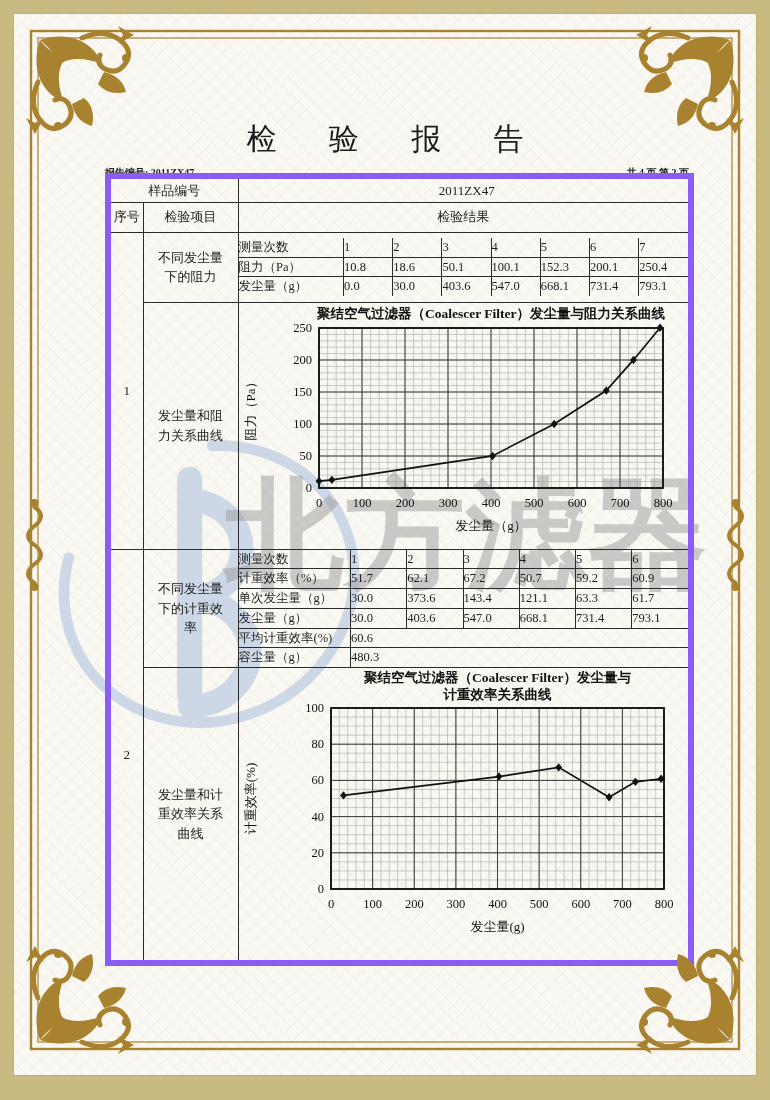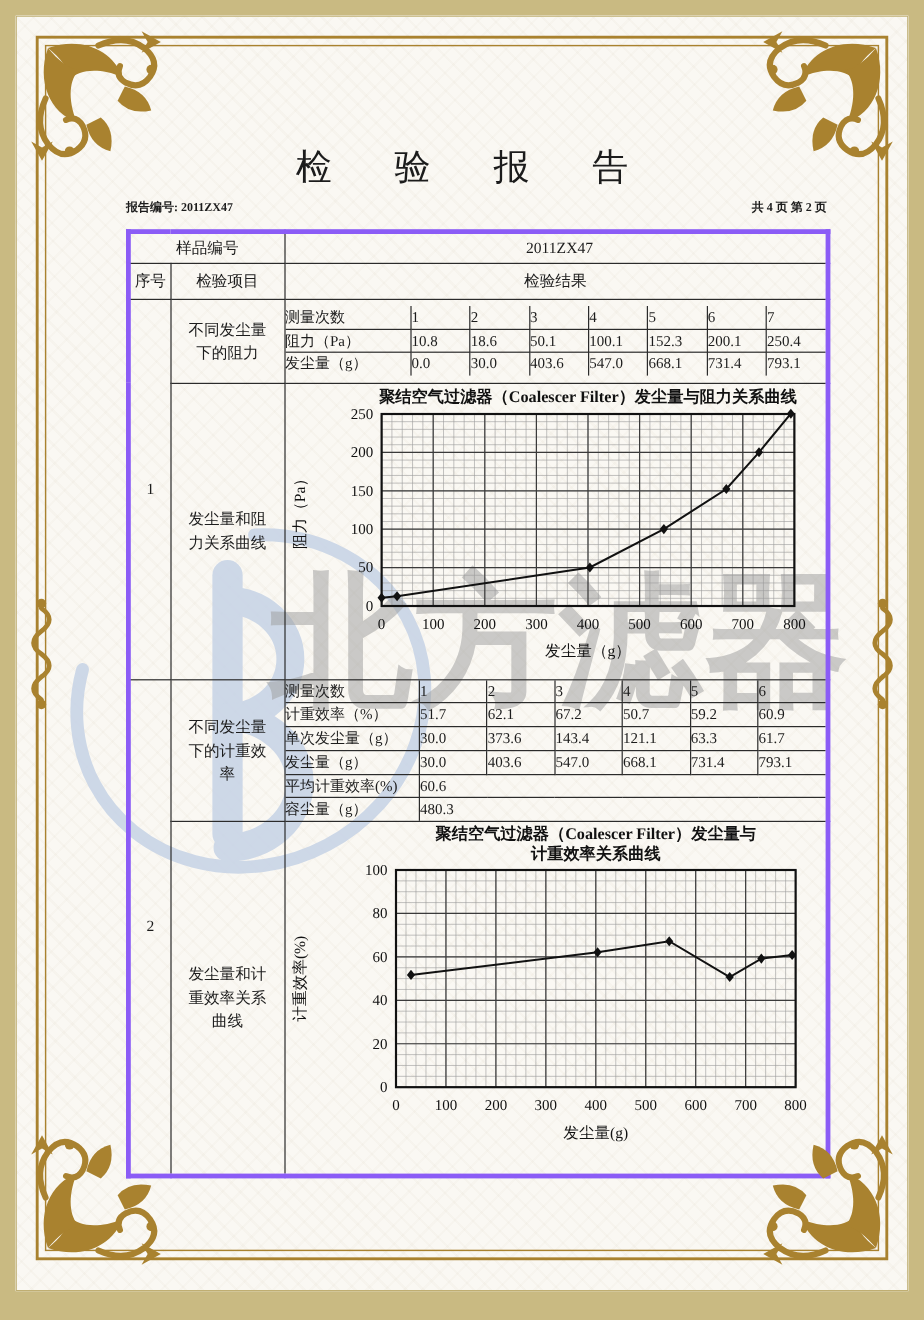--- a/index.html
+++ b/index.html
@@ -17,22 +17,22 @@
   .wm-en{position:absolute;left:228px;top:596px;font-family:"Liberation Sans","DejaVu Sans",sans-serif;
          font-size:20px;font-weight:600;letter-spacing:5px;color:#c6c6c6;opacity:.9;white-space:nowrap;}
   .content{position:absolute;left:0;top:0;width:770px;height:1100px;z-index:2;}
   .org-title{position:absolute;top:84px;left:0;right:0;text-align:center;
              font-family:"Liberation Sans","DejaVu Sans",sans-serif;font-size:23px;font-weight:700;letter-spacing:3px;}
   .report-title{position:absolute;top:119px;left:0;right:0;text-align:center;
              font-family:"Liberation Sans","DejaVu Sans",sans-serif;font-size:30px;font-weight:400;
              letter-spacing:14px;word-spacing:16px;text-indent:14px;}
   .meta{position:absolute;top:166px;left:105px;width:584px;display:flex;justify-content:space-between;
         font-size:10px;font-weight:600;}
-  table.main{position:absolute;top:191px;left:105px;width:584px;border-collapse:collapse;table-layout:fixed;
-             border:4px solid #8b5cf6;}
+  table.main{position:absolute;top:173px;left:105px;width:584px;border-collapse:collapse;table-layout:fixed;
+             border:6px solid #8b5cf6;}
   table.main td{border:1.5px solid #2b2b2b;text-align:center;vertical-align:middle;
                 font-size:13px;line-height:1.5;background:transparent;}
   .rA{height:26px}.rB{height:30px}.rC{height:70px}.rD{height:247px}.rE{height:115px}.rF{height:295px}
   td.sample-val{text-align:left;padding-left:8px;font-size:13.5px;}
   td.item-cell{padding:0 12px;}
   td.cell-pad0{padding:0;vertical-align:top;}
   table.inner{width:100%;height:100%;border-collapse:collapse;table-layout:fixed;}
   table.inner td{border:1.4px solid #2b2b2b;text-align:left;font-size:12.5px;padding:0;}
   table.inner tr:first-child td{border-top:none;}
   table.inner tr:last-child td{border-bottom:none;}

